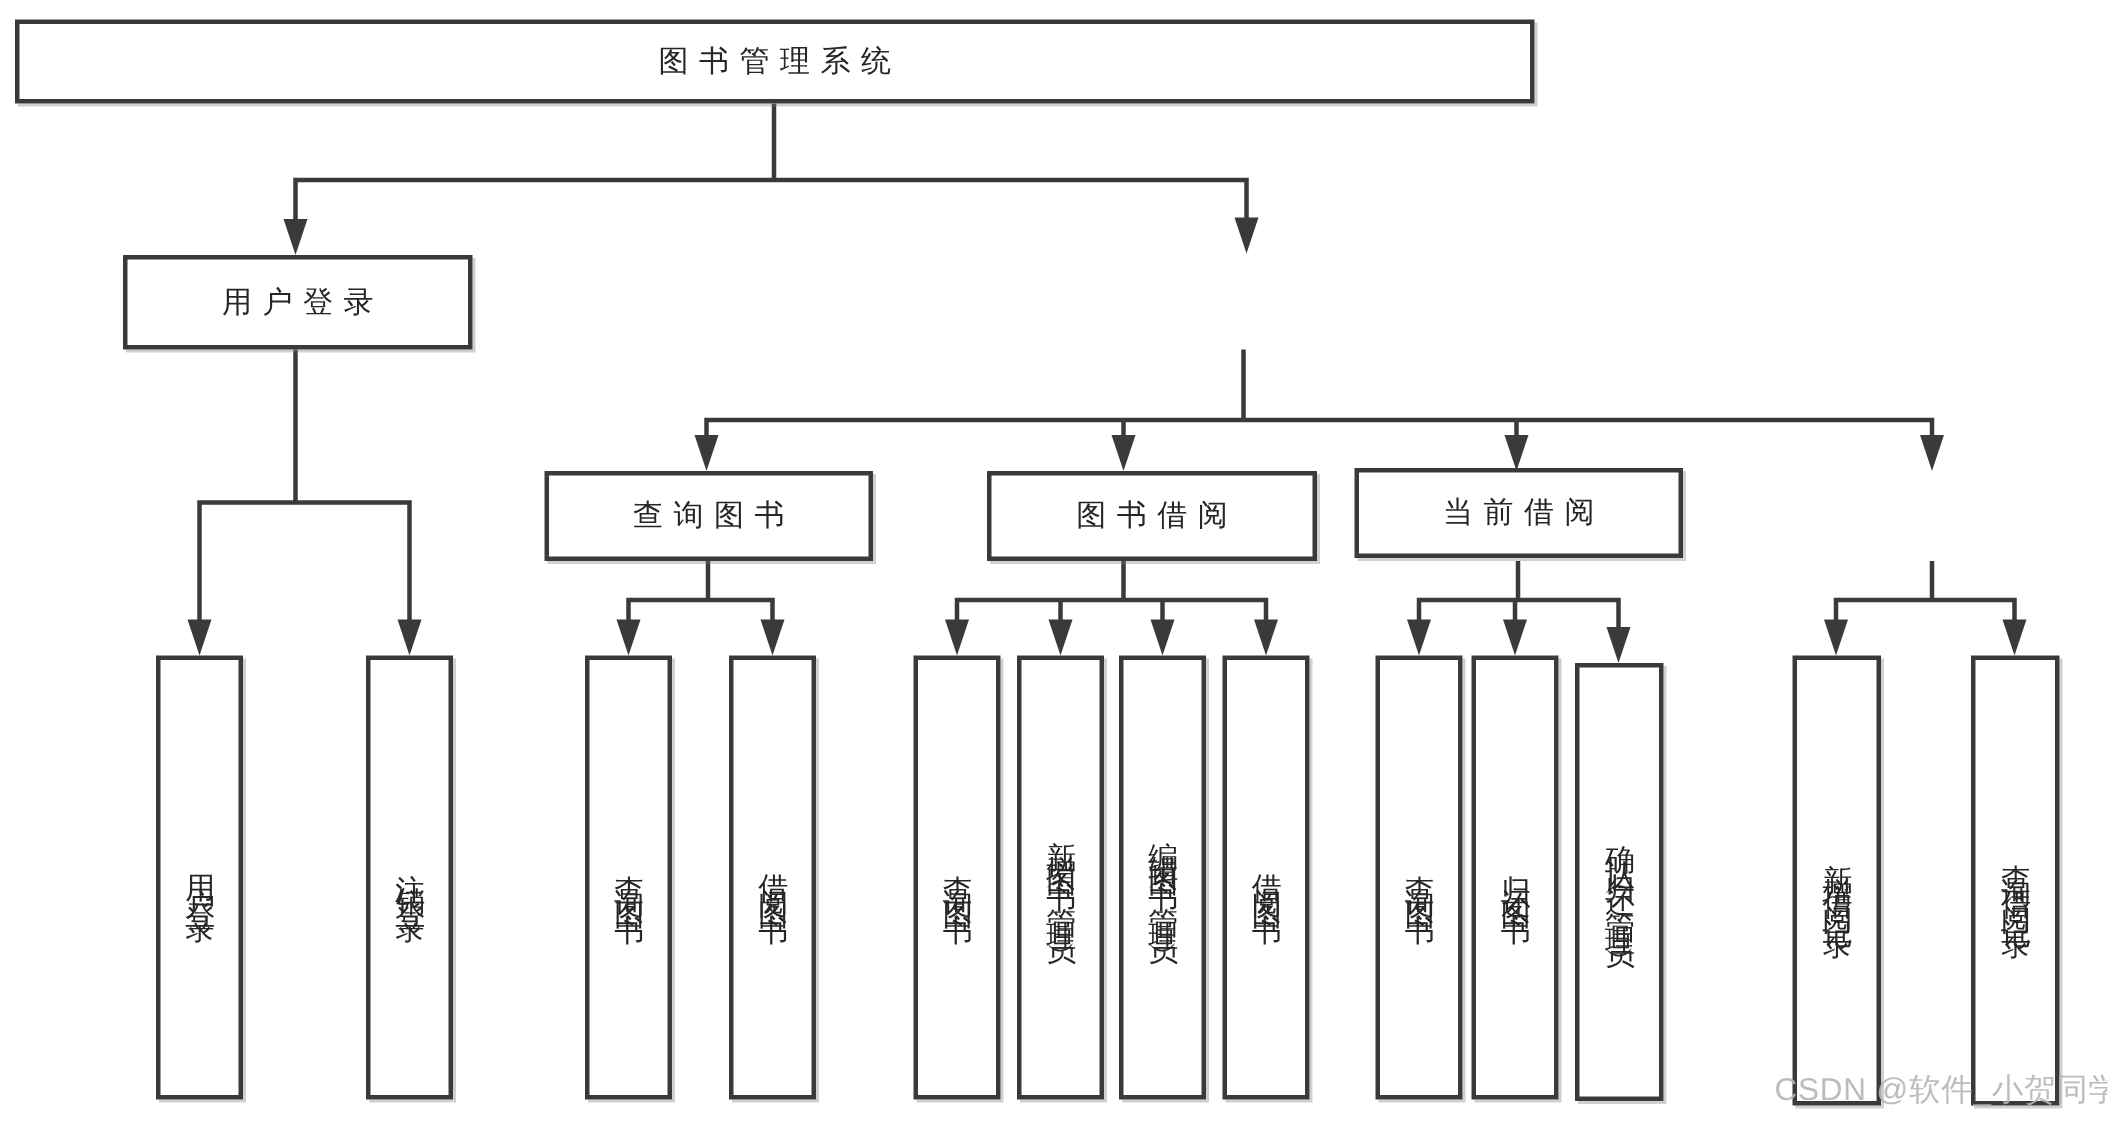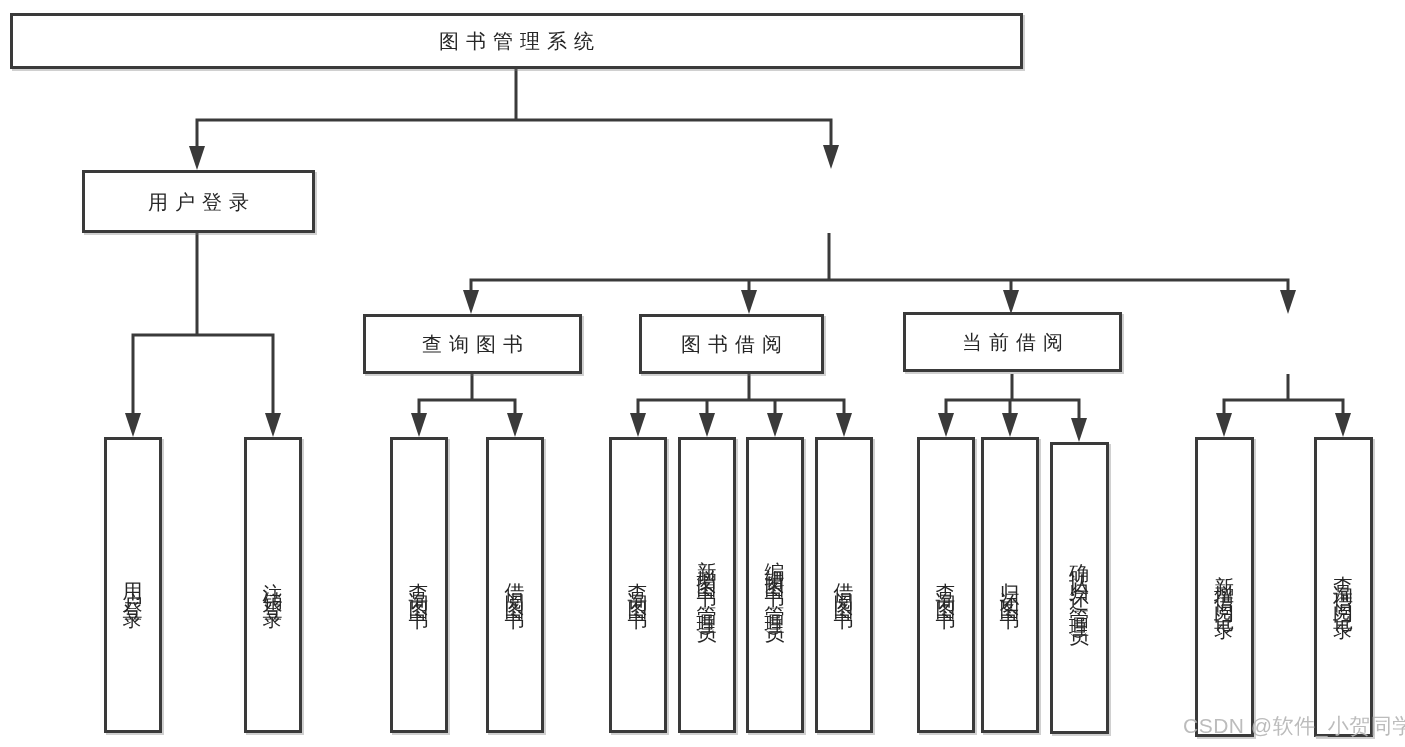--- a/index.html
+++ b/index.html
@@ -83,21 +83,21 @@
     <span class="lbl">图书管理系统</span>
   </div>
 
   <div class="box h" style="left:82px;top:170px;width:233px;height:63px">
     <span class="lbl">用户登录</span>
   </div>
 
   <div class="box h" style="left:363px;top:314px;width:219px;height:60px">
     <span class="lbl">查询图书</span>
   </div>
-  <div class="box h" style="left:639px;top:314px;width:185px;height:60px">
+  <div class="box h" style="left:658px;top:314px;width:220px;height:60px">
     <span class="lbl">图书借阅</span>
   </div>
   <div class="box h" style="left:903px;top:312px;width:219px;height:60px">
     <span class="lbl">当前借阅</span>
   </div>
 
   <div class="box v" style="left:104px;top:437px;width:58px;height:296px">
     <span class="lbl">用户登录</span>
   </div>
   <div class="box v" style="left:244px;top:437px;width:58px;height:296px">

